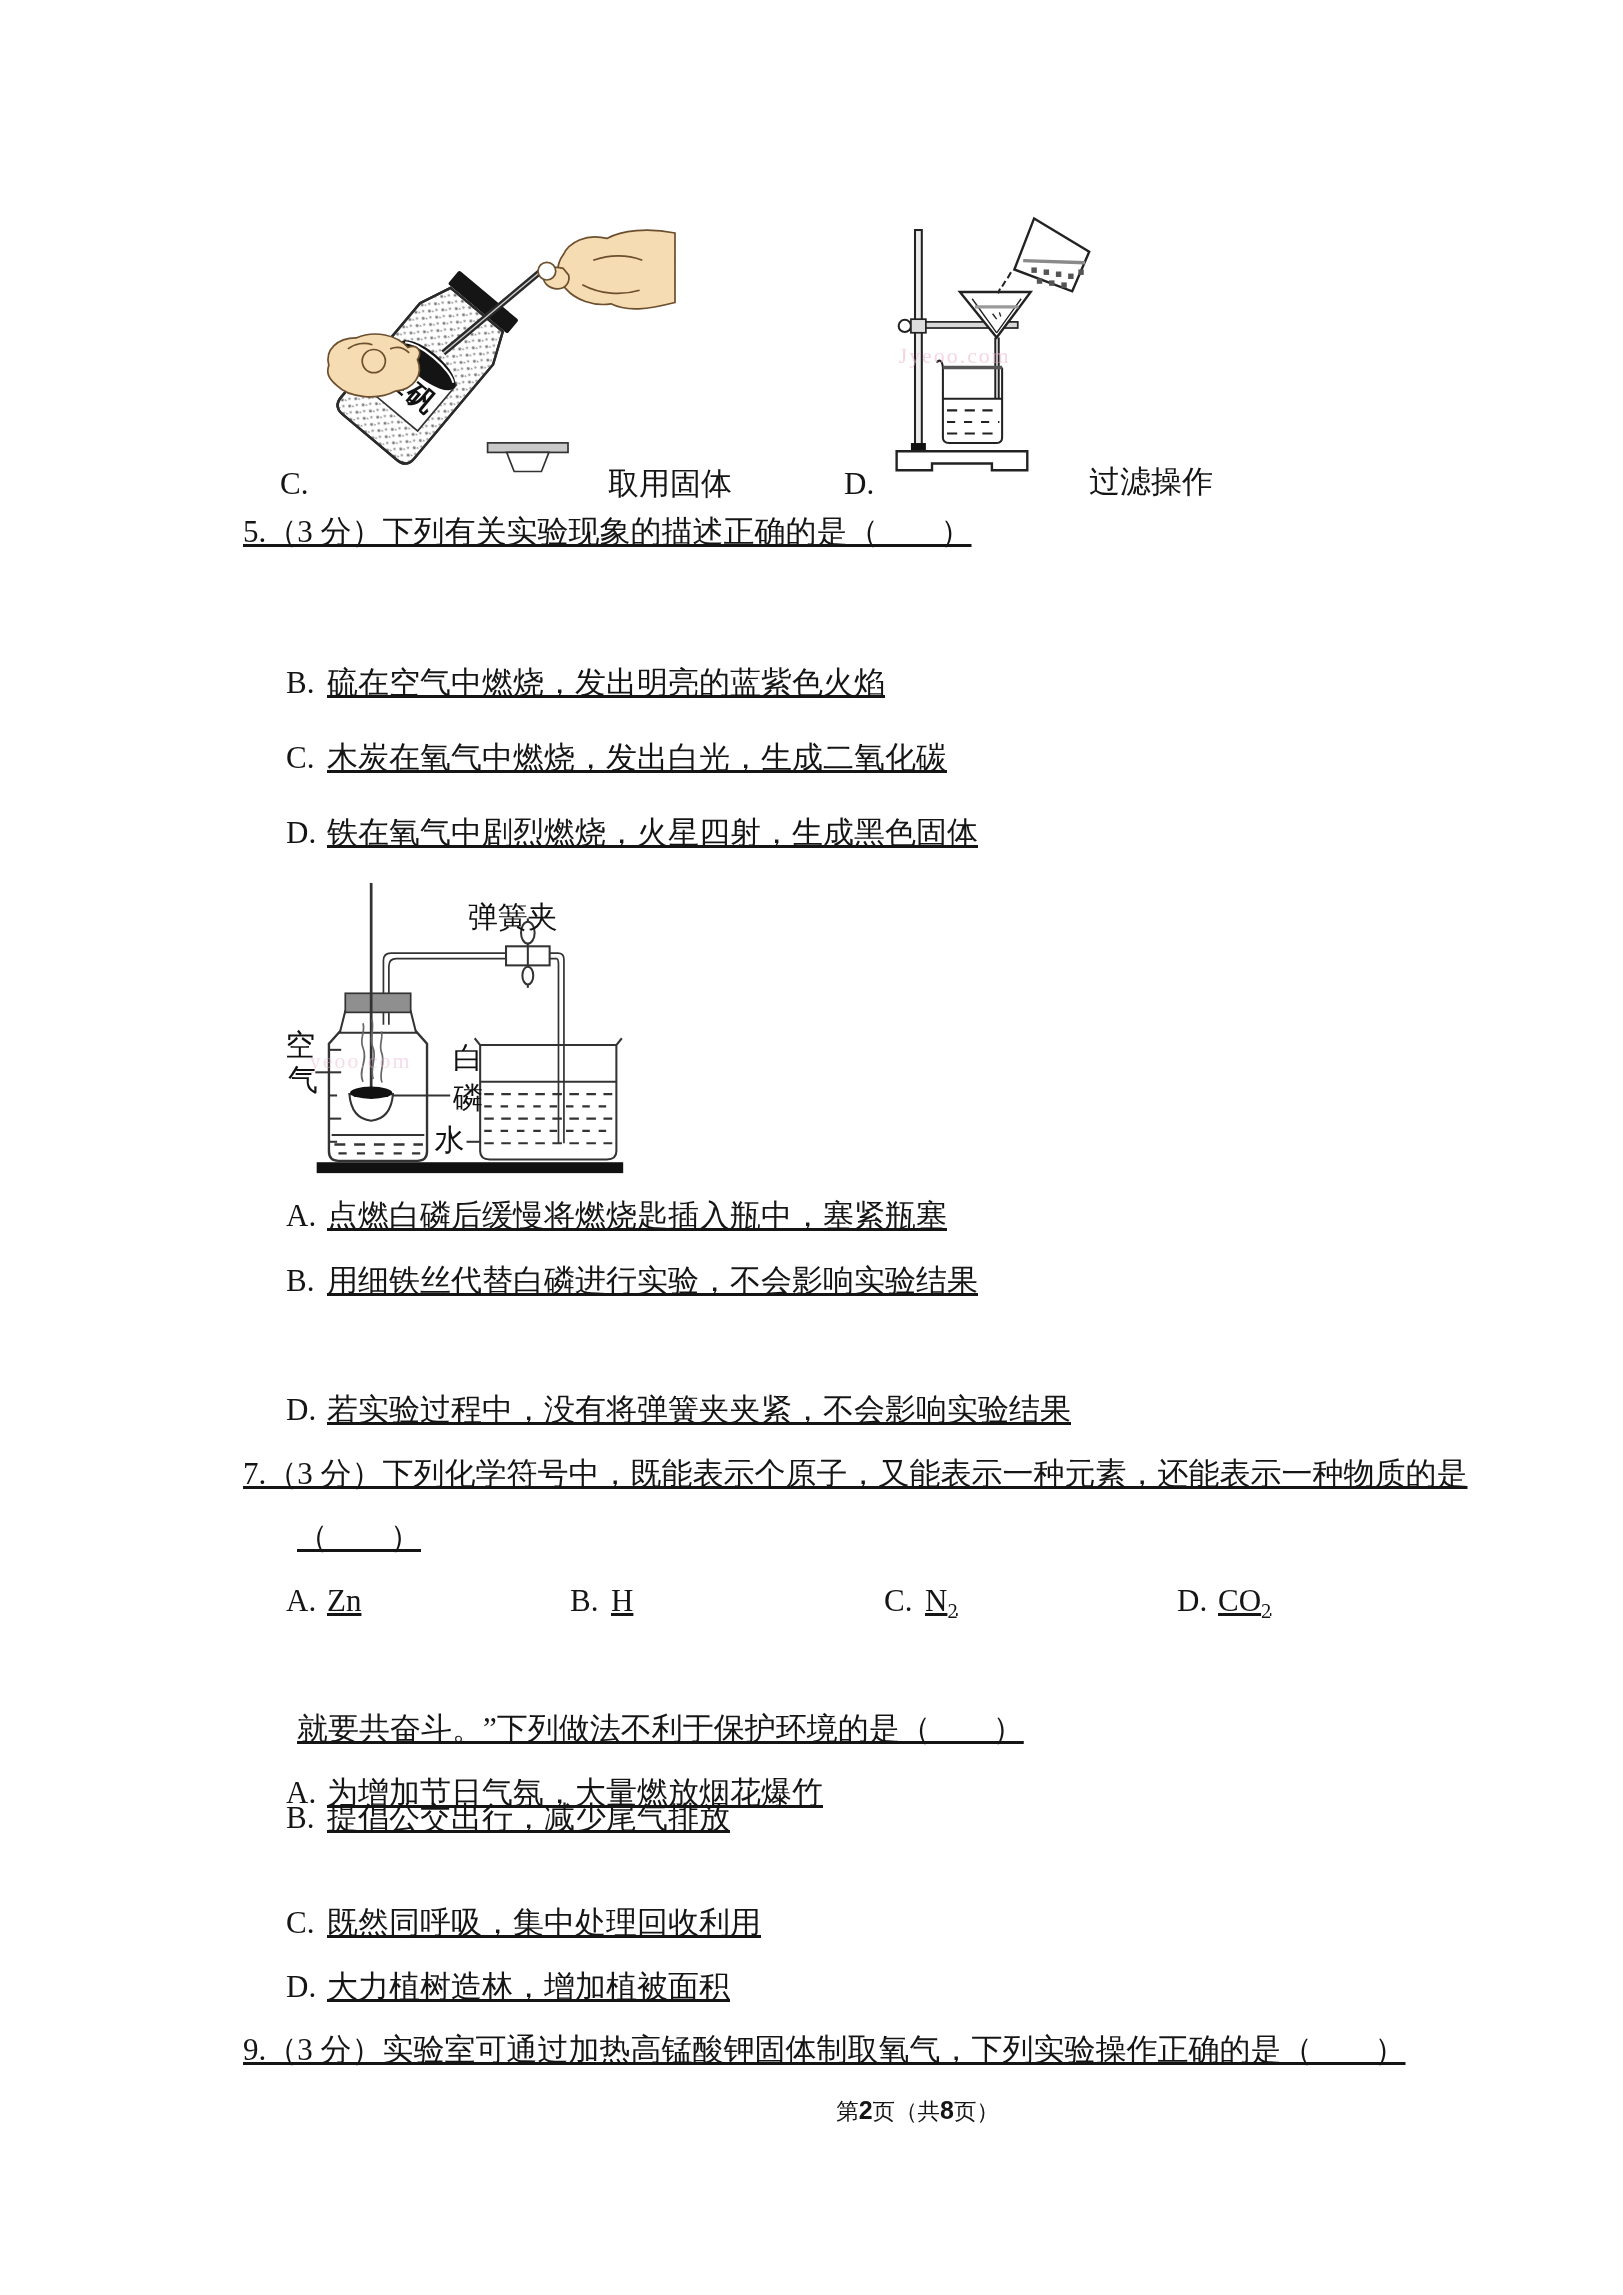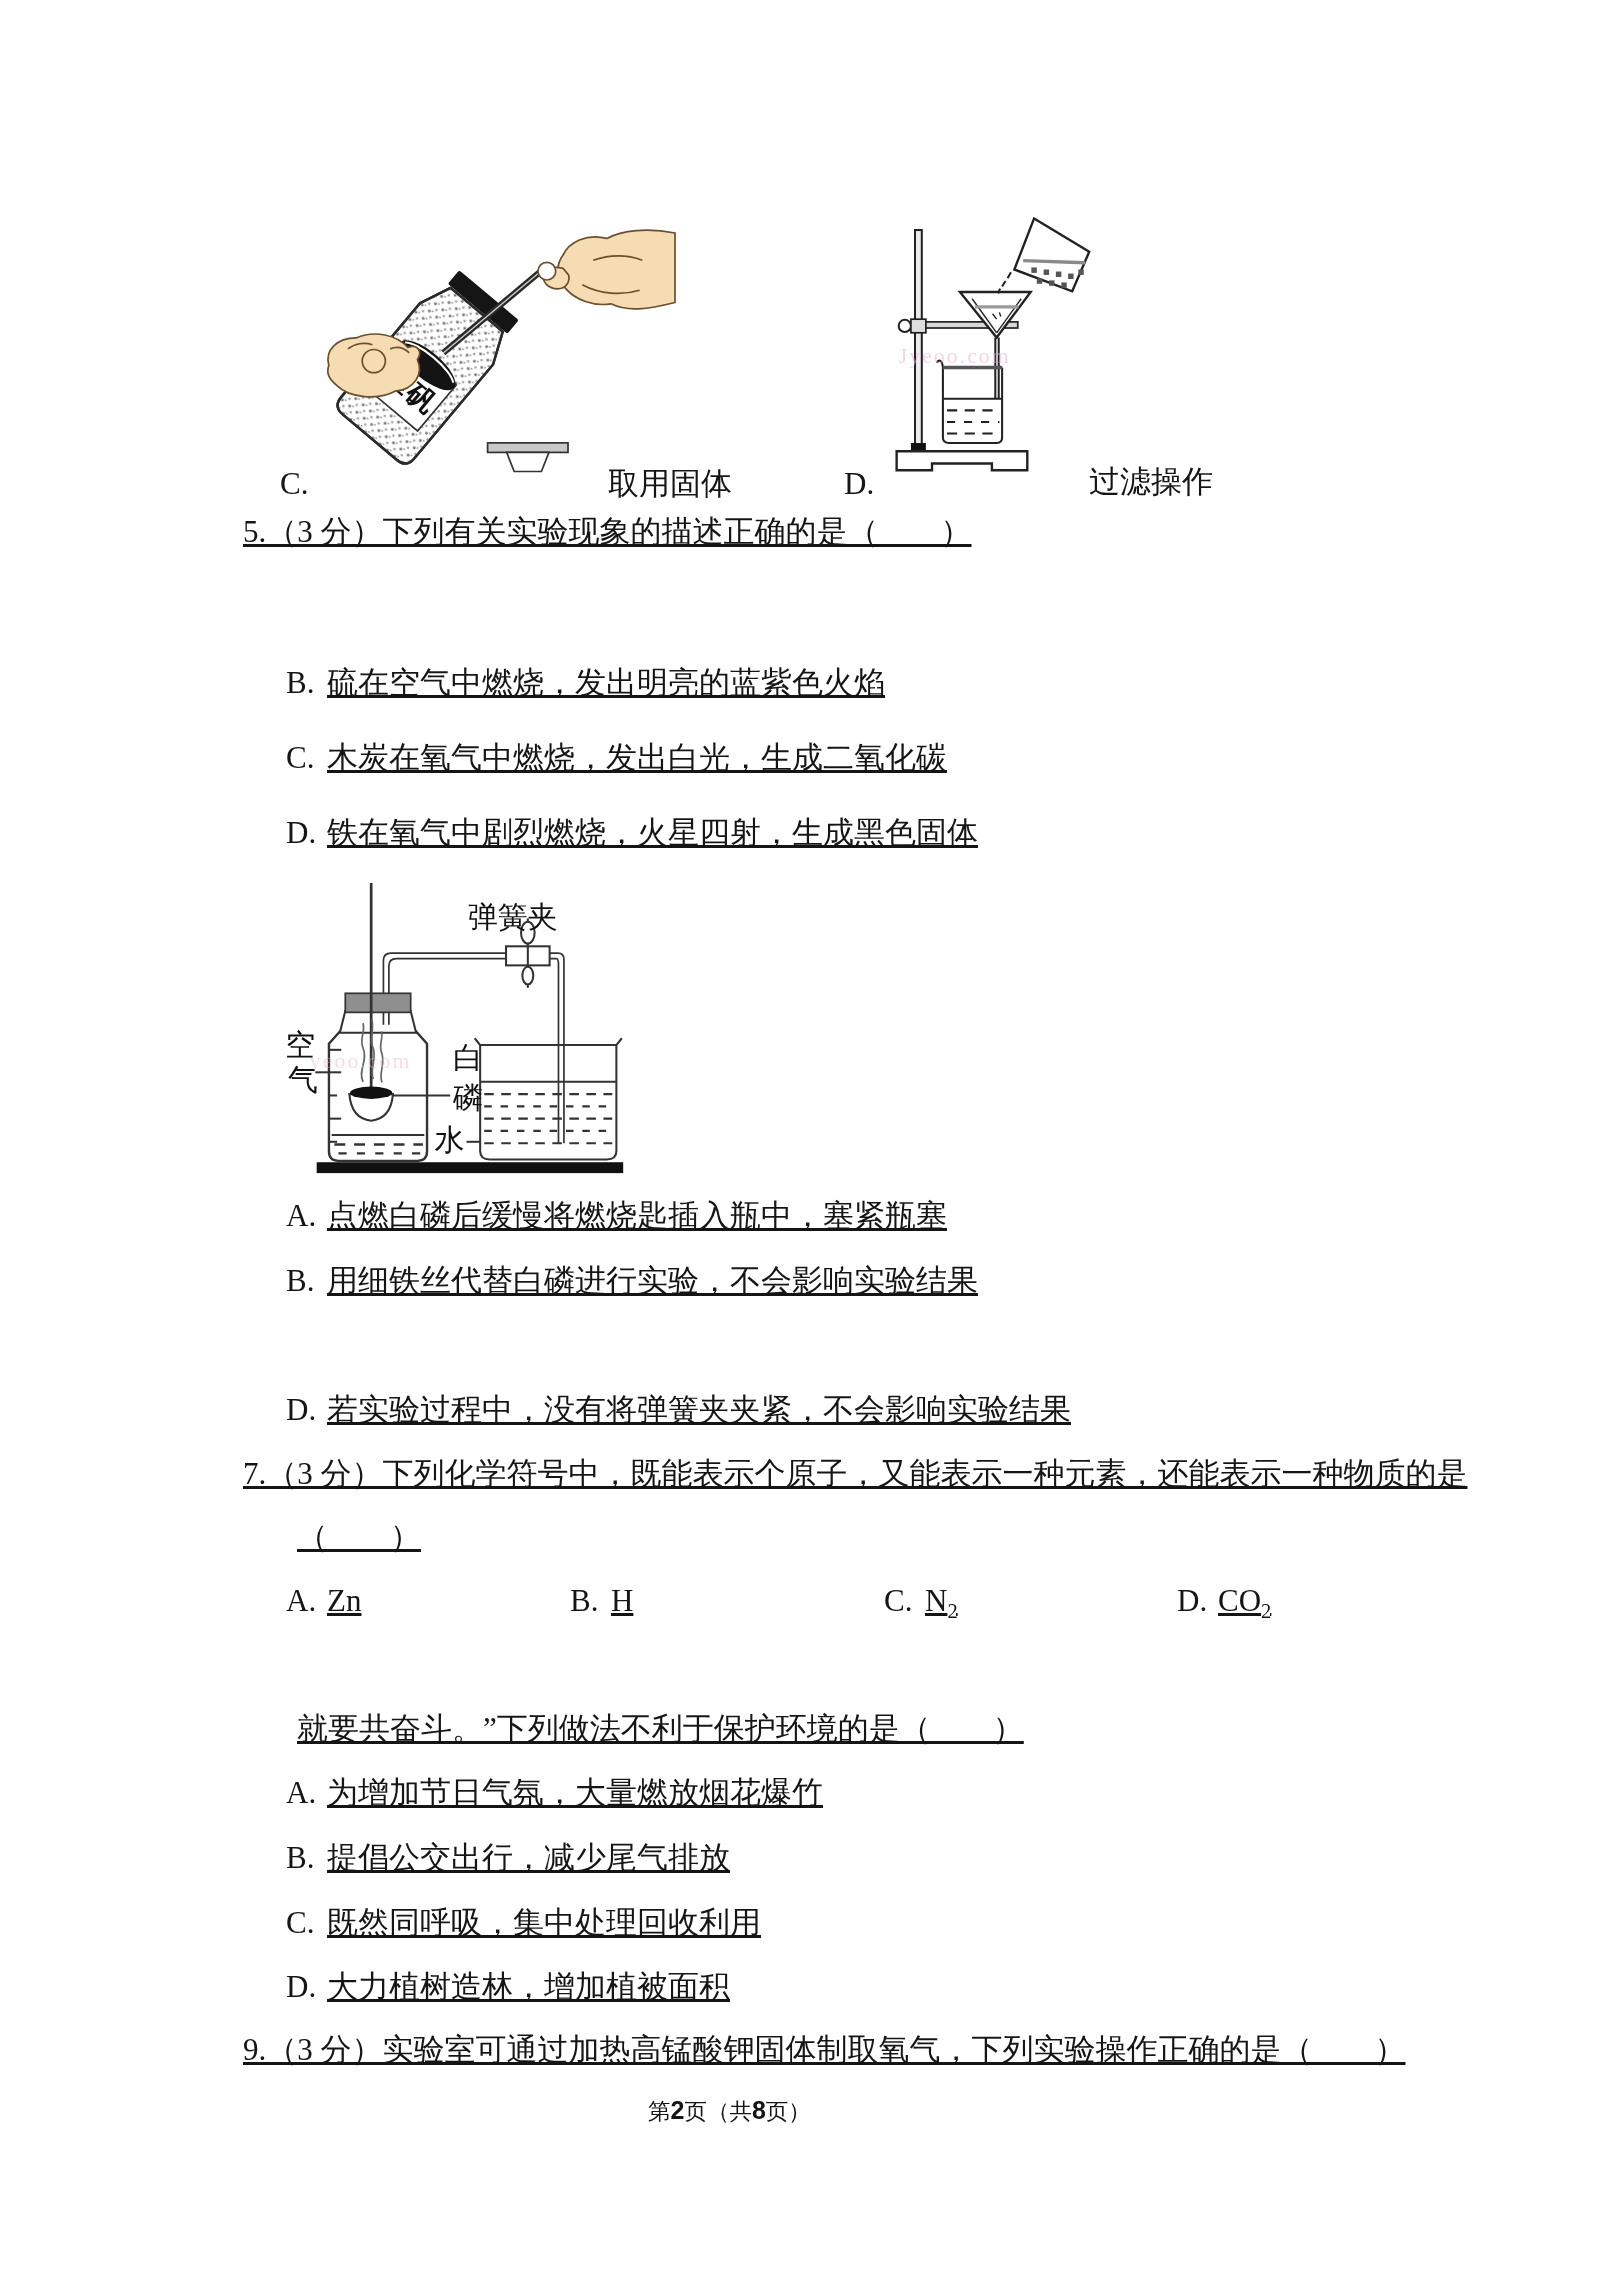--- a/index.html
+++ b/index.html
@@ -2,21 +2,21 @@
 <html style="font-size:11px"><head>
 <meta charset="utf-8">
 <style>
   html,body{margin:0;padding:0;background:#fff;}
   #page{position:relative;width:1623px;height:2295px;background:#ffffff;overflow:hidden;
         font-family:"Liberation Serif","DejaVu Serif",serif;color:#151515;}
   .line{position:absolute;font-size:31px;line-height:35px;white-space:nowrap;text-decoration:underline;}
   .opt .opt-label{display:inline-block;min-width:41px;}
   .cap{position:absolute;font-size:31px;line-height:35px;white-space:nowrap;}
   .sub{font-size:20.5px;vertical-align:-6.8px;}
-  #footer{position:absolute;left:648px;top:2097px;width:327px;text-align:left;
+  #footer{position:absolute;left:672px;top:2097px;width:327px;text-align:right;
           font-size:22.5px;line-height:27px;}
   #footer b{font-weight:700;font-size:25px;font-family:"Liberation Sans","DejaVu Sans",sans-serif;}
   svg{position:absolute;overflow:visible;}
   svg text{font-family:"Liberation Serif","DejaVu Serif",serif;}
 </style>
 </head>
 <body>
 
 <div id="page">
 
@@ -205,21 +205,21 @@
   <div class="line opt" style="left:570px;top:1583px">
     <span class="opt-label">B.</span><span>H</span><span class="sub"></span></div>
   <div class="line opt" style="left:884px;top:1583px">
     <span class="opt-label">C.</span><span>N</span><span class="sub">2</span></div>
   <div class="line opt" style="left:1177px;top:1583px">
     <span class="opt-label">D.</span><span>CO</span><span class="sub">2</span></div>
 
   <div class="line" style="left:297px;top:1711px">就要共奋斗。”下列做法不利于保护环境的是（　　）</div>
   <div class="line opt" style="left:286px;top:1775px">
     <span class="opt-label">A.</span><span>为增加节日气氛，大量燃放烟花爆竹</span></div>
-  <div class="line opt" style="left:286px;top:1840px">
+  <div class="line opt" style="left:286px;top:1800px">
     <span class="opt-label">B.</span><span>提倡公交出行，减少尾气排放</span></div>
   <div class="line opt" style="left:286px;top:1905px">
     <span class="opt-label">C.</span><span>既然同呼吸，集中处理回收利用</span></div>
   <div class="line opt" style="left:286px;top:1969px">
     <span class="opt-label">D.</span><span>大力植树造林，增加植被面积</span></div>
 
   <div class="line" style="left:243px;top:2032px">9.（3 分）实验室可通过加热高锰酸钾固体制取氧气，下列实验操作正确的是（　　）</div>
 
   <div id="footer">
     <span>第</span><b>2</b><span>页（共</span><b>8</b><span>页）</span>

